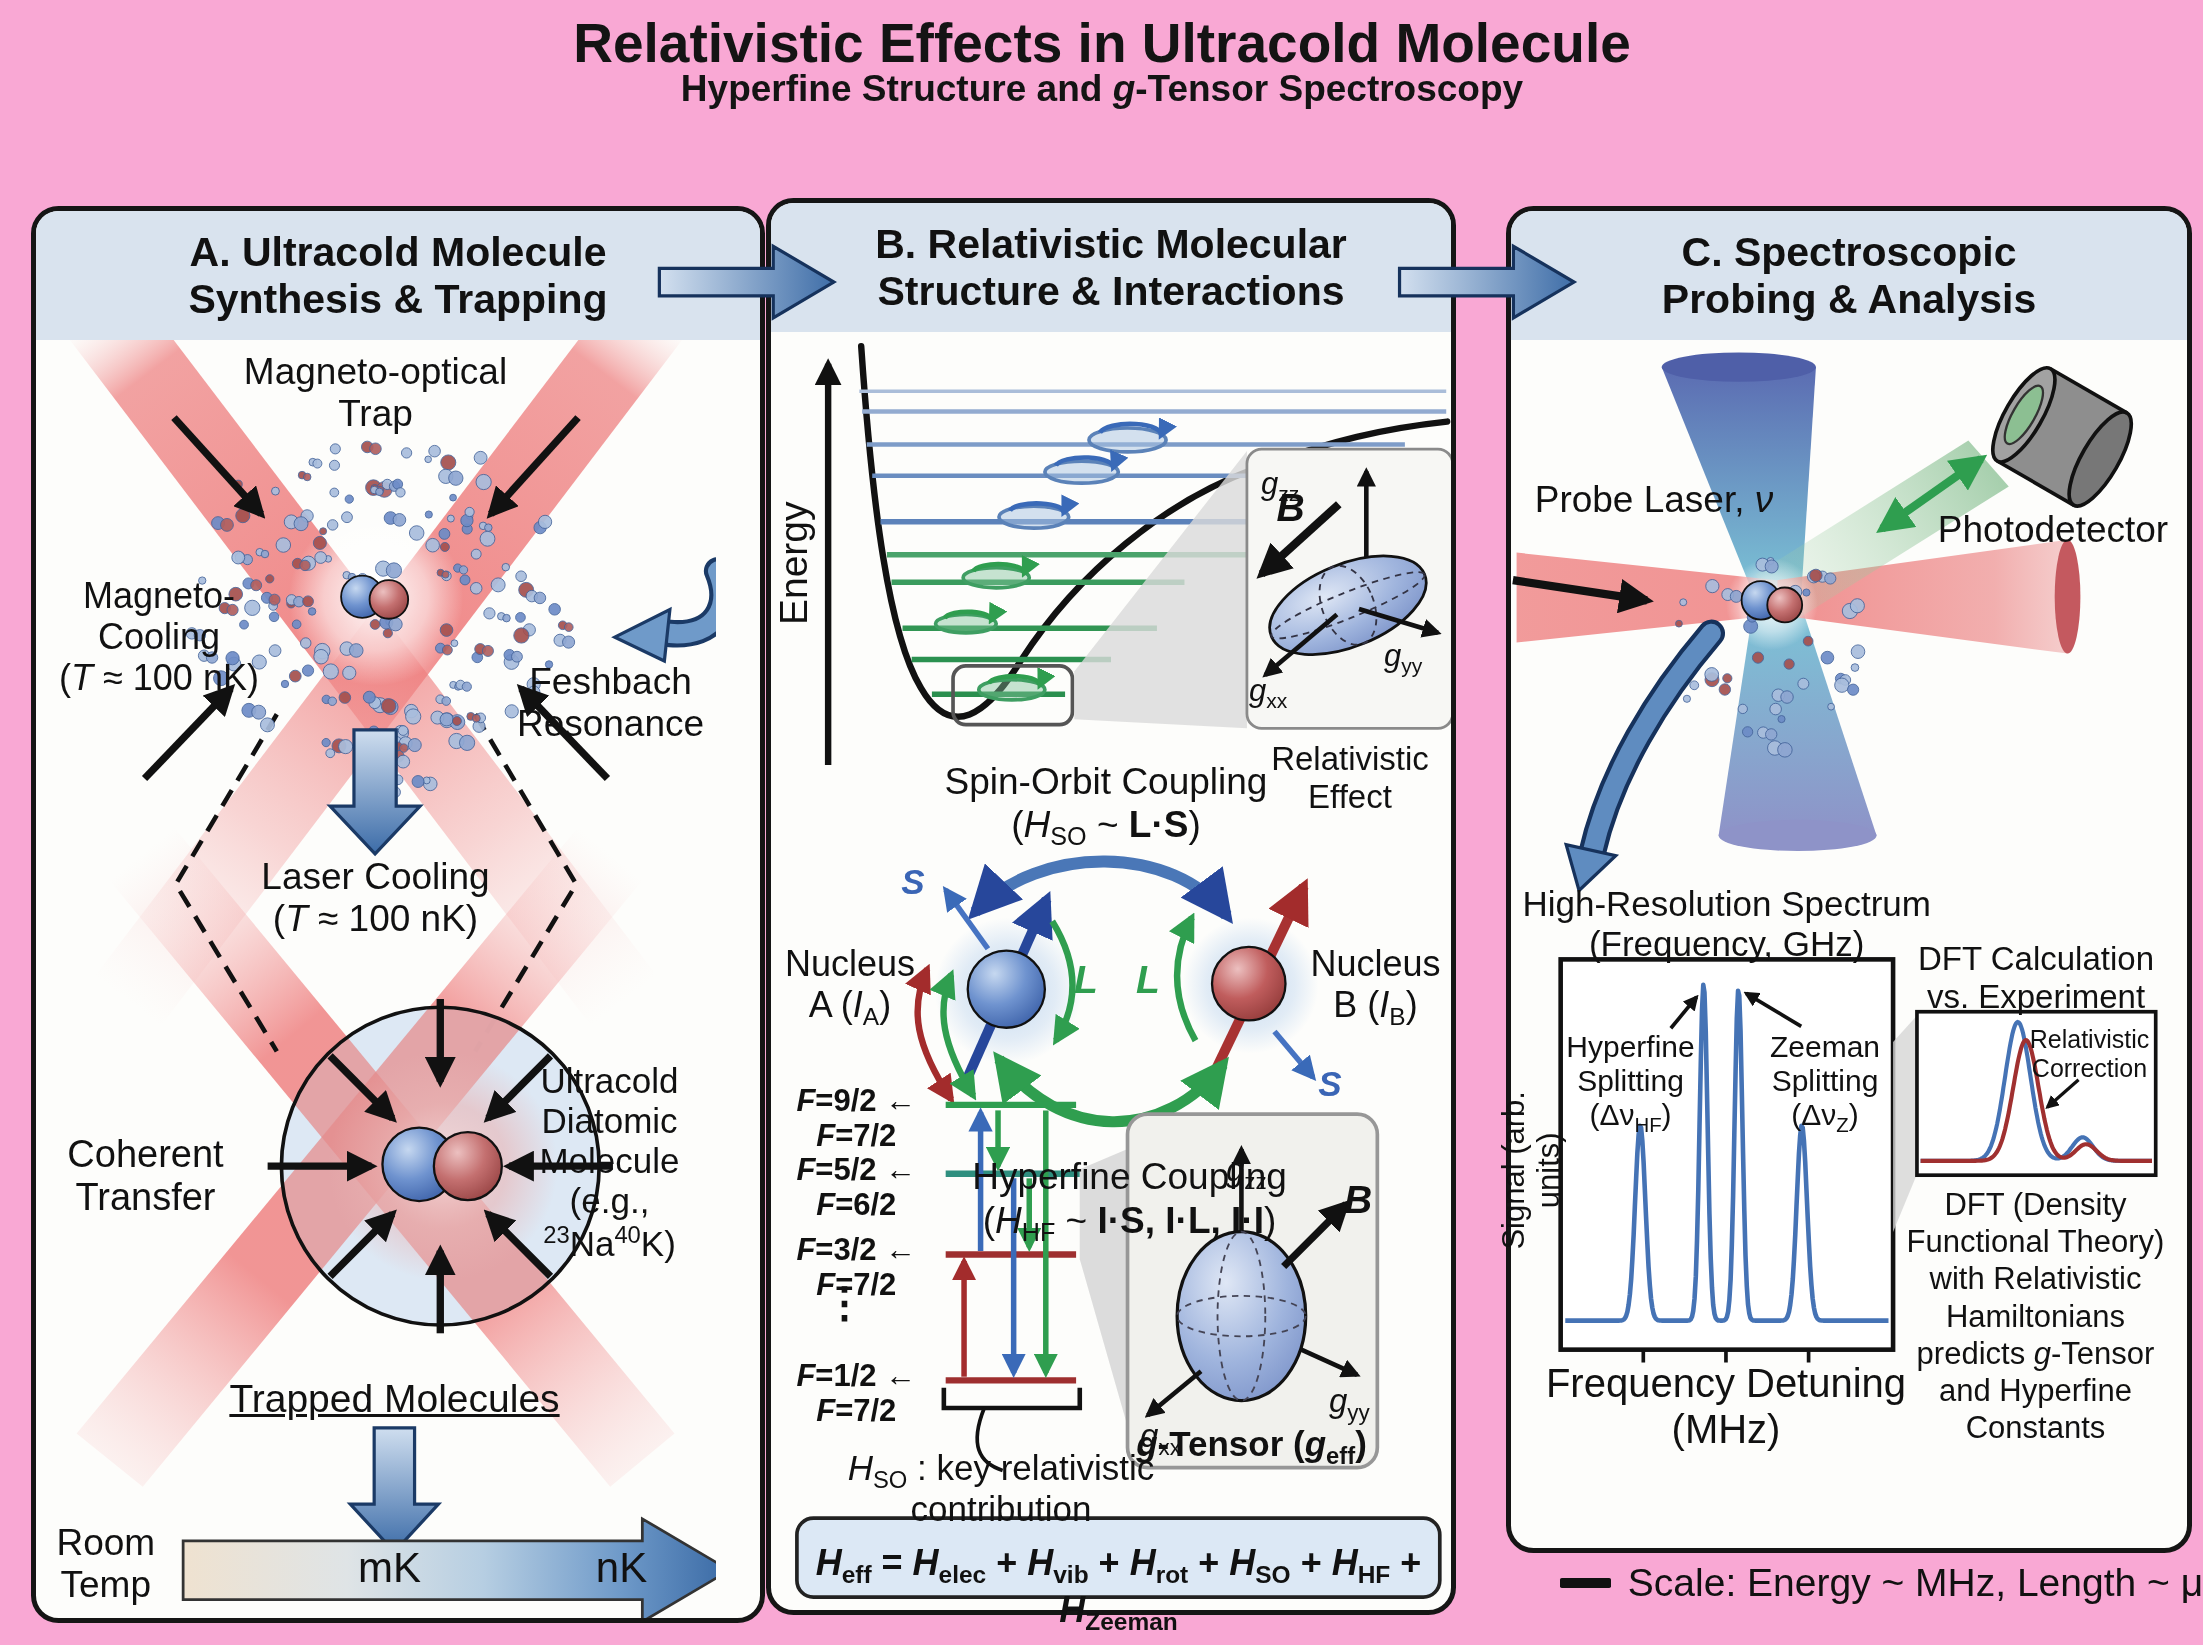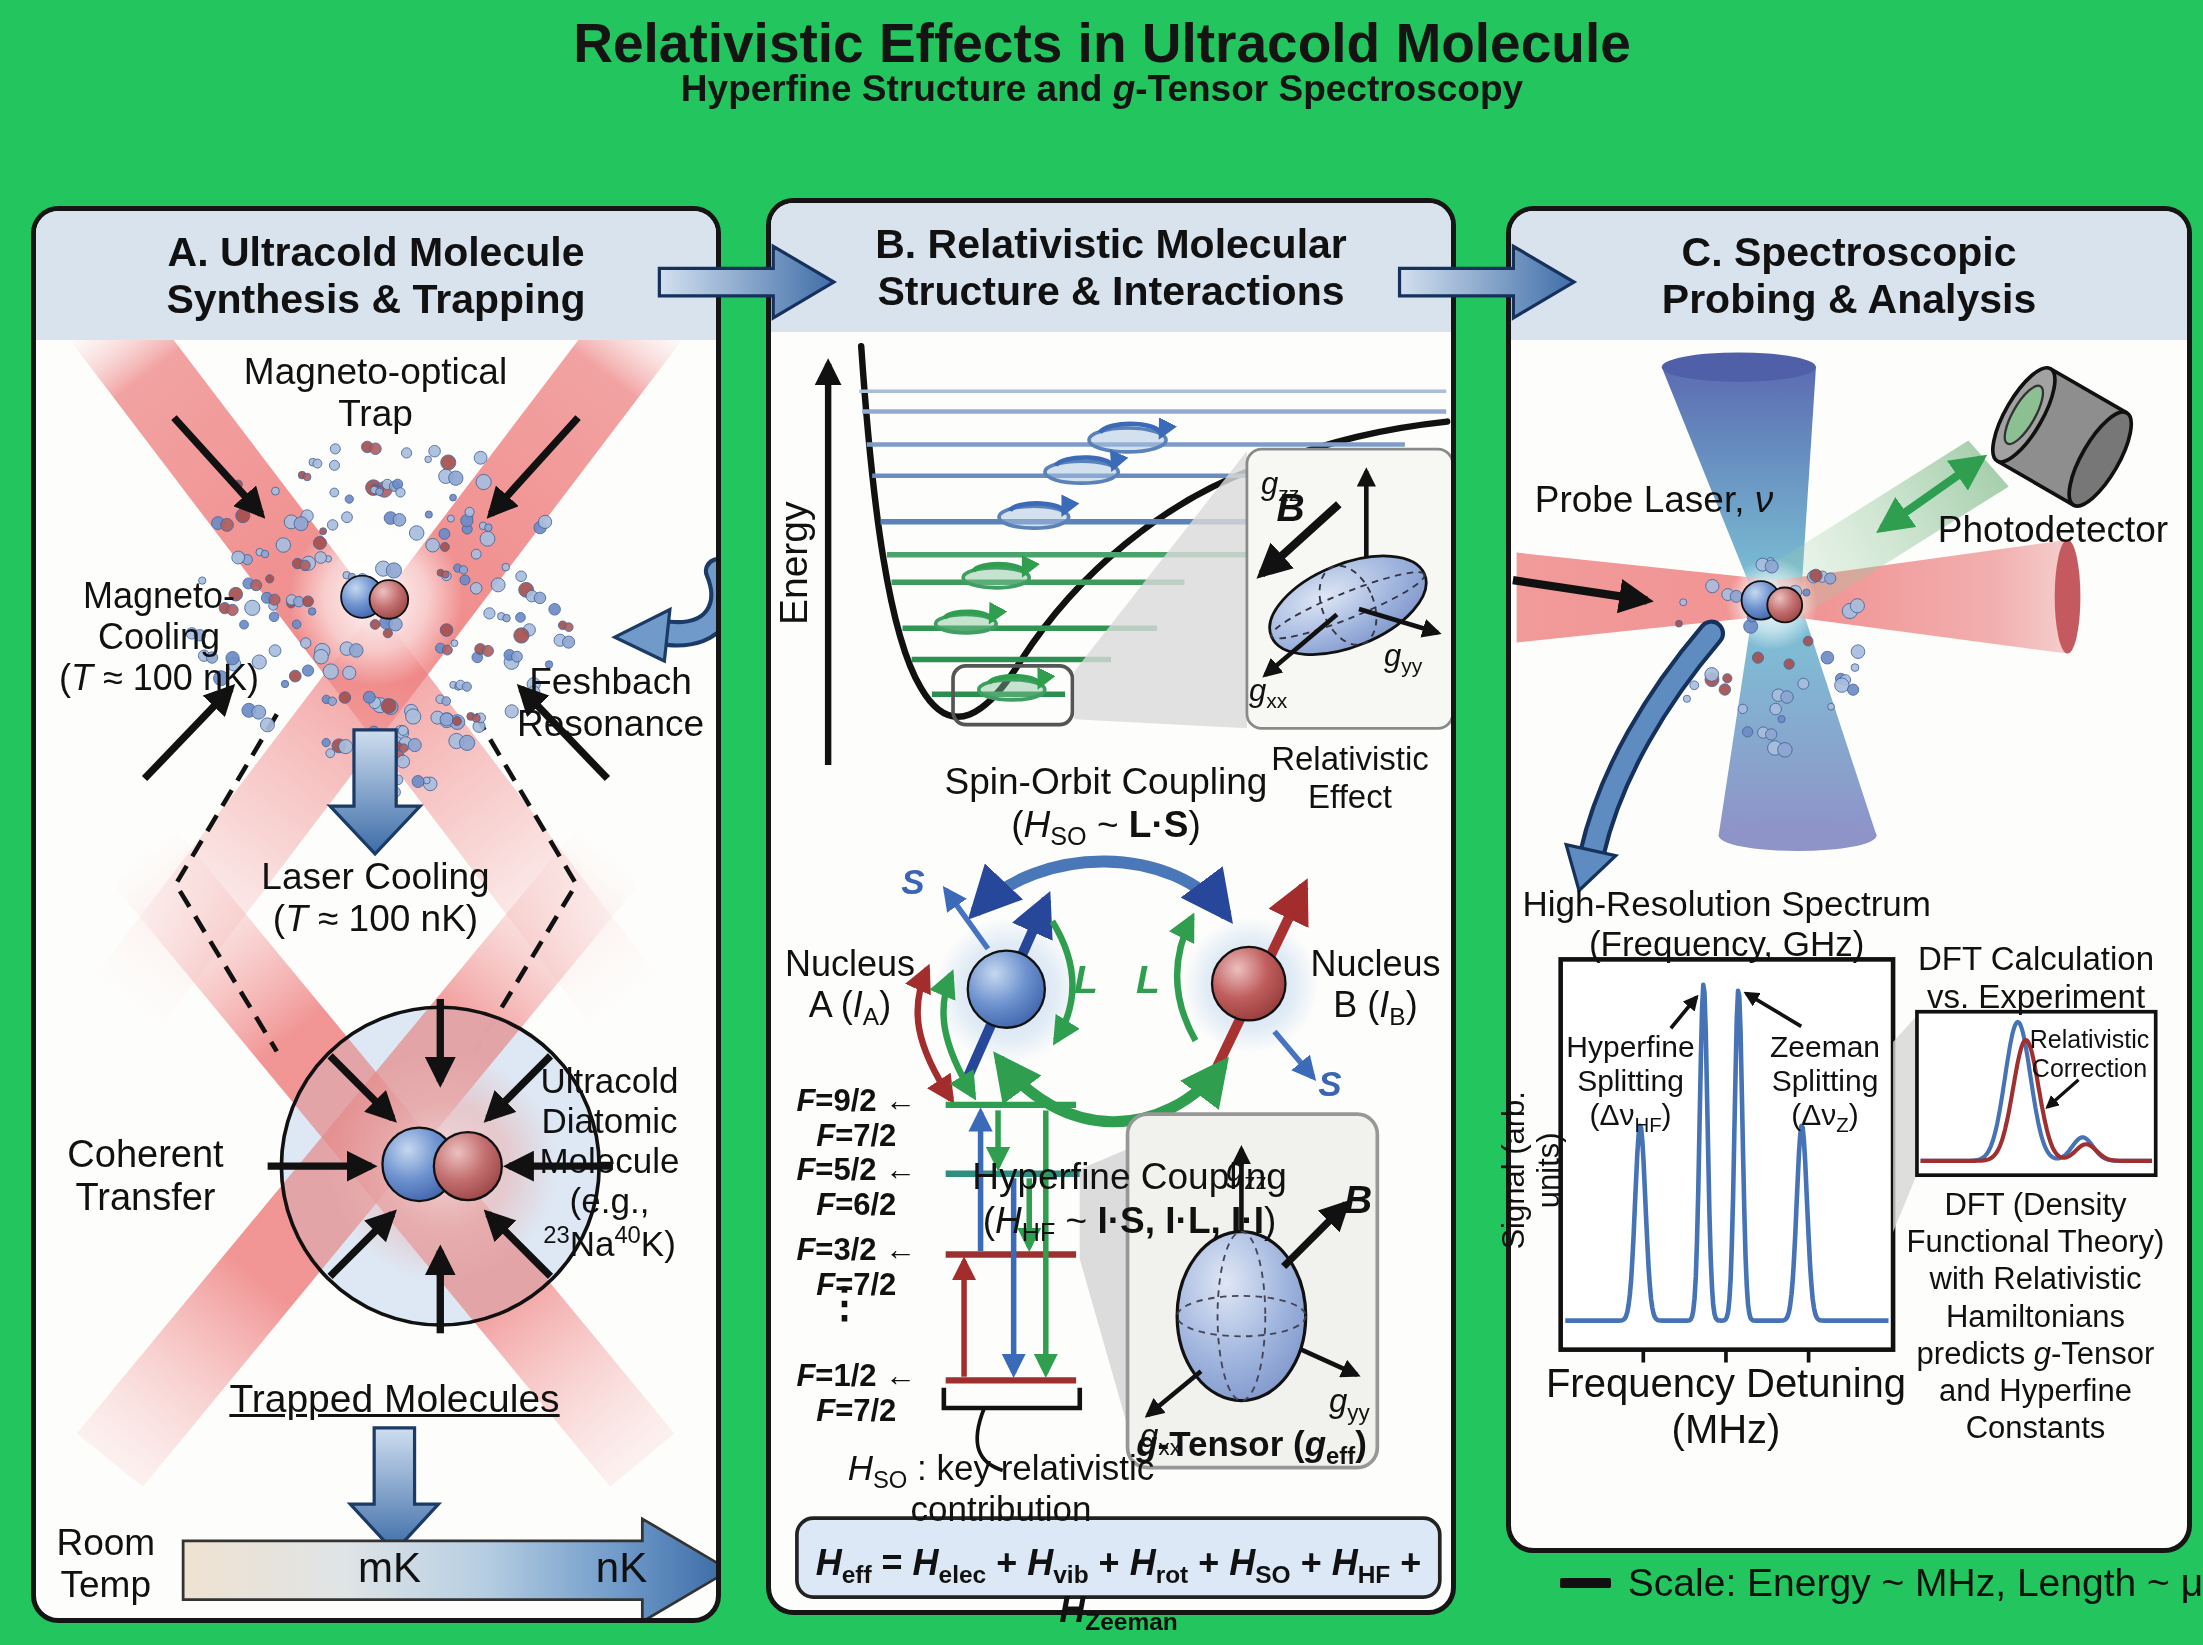--- a/index.html
+++ b/index.html
@@ -1,16 +1,16 @@
 <!DOCTYPE html>
 <html style="font-size:14.7px"><head>
 <meta charset="utf-8">
 <style>
   html,body{margin:0;padding:0;background:#e8e8e8;}
-  #page{position:relative;width:2204px;height:1646px;background:#22c55e;overflow:hidden;
+  #page{position:relative;width:2204px;height:1646px;background:#f9a8d4;overflow:hidden;
         font-family:"Liberation Sans",sans-serif;color:#111;}
   .panel{position:absolute;background:#fdfdfb;border:5.5px solid #151515;border-radius:27.5px;}
   .phead{position:absolute;left:0;top:0;right:0;height:129px;background:#d9e3ee;
          border-radius:22px 22px 0 0;display:flex;flex-direction:column;align-items:center;
          justify-content:center;font-weight:700;font-size:41px;line-height:1.13;text-align:center;}
   .psvg{position:absolute;left:0;top:0;pointer-events:none;}
   .lbl{position:absolute;text-align:center;white-space:pre-line;line-height:1.14;}
   .b{font-weight:700;}
   sub,sup{font-size:68%;}
   #overlay{position:absolute;left:0;top:0;z-index:60;pointer-events:none;}
@@ -19,21 +19,21 @@
   .dash{display:inline-block;width:51px;height:10px;background:#111;border-radius:1.8px;}
 </style>
 </head>
 <body>
 
 <div id="page">
 
   <div class="title" style="top:11px;font-size:55px;">Relativistic Effects in Ultracold Molecule</div>
   <div class="title" style="top:68px;font-size:37px;">Hyperfine Structure and <i>g</i>-Tensor Spectroscopy</div>
 
-  <div class="panel" style="left:31px;top:206px;width:680px;height:1407px;">
+  <div class="panel" style="left:31px;top:206px;width:680px;height:1407px;padding-left:44px;">
     <svg class="psvg" width="680" height="1407" viewBox="0 0 740 1532">
       <defs>
         <linearGradient id="a_arm1" gradientUnits="userSpaceOnUse" x1="70" y1="110" x2="640" y2="860">
           <stop offset="0" stop-color="#f6caca" stop-opacity="0"></stop>
             <stop offset="0.09" stop-color="#ef8b8b" stop-opacity="0.8"></stop>
           <stop offset="0.45" stop-color="#ee7878" stop-opacity="0.85"></stop>
             <stop offset="0.75" stop-color="#f2a3a3" stop-opacity="0.45"></stop>
           <stop offset="1" stop-color="#f8d2d2" stop-opacity="0"></stop>
         </linearGradient>
         <linearGradient id="a_arm2" gradientUnits="userSpaceOnUse" x1="670" y1="110" x2="100" y2="860">

